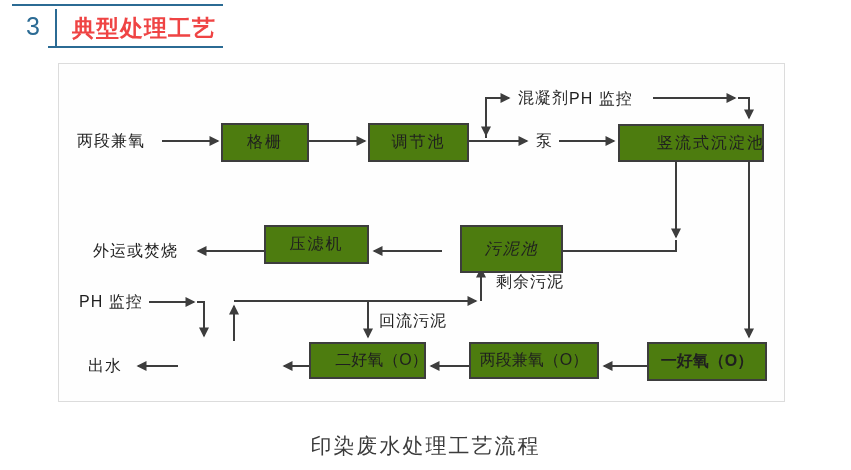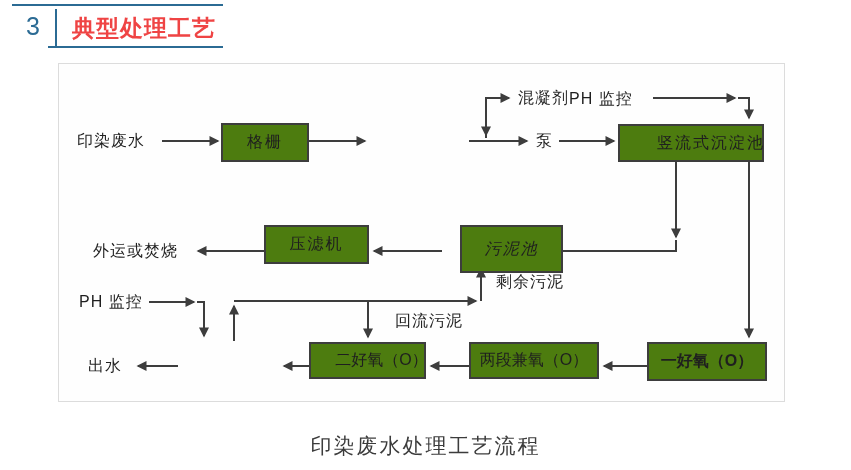--- a/index.html
+++ b/index.html
@@ -91,31 +91,32 @@
       <path d="M175 237 L417 237" marker-end="url(#ah)"></path>
       <path d="M309 237 L309 273" marker-end="url(#ah)"></path>
       <path d="M422 237 L422 205" marker-end="url(#ah)"></path>
 
       <path d="M90 238 L135 238" marker-end="url(#ah)"></path>
       <path d="M138 238 L145 238 L145 272" marker-end="url(#ah)"></path>
     </g>
   </svg>
 
   <div class="node" style="left:162px; top:59px;  width:88px;  height:39px;">格栅</div>
+  <div class="node" style="left:309px; top:59px;  width:101px; height:39px;">调节池</div>
   <div class="node" style="left:559px; top:60px;  width:146px; height:38px;padding-left:40px;">竖流式沉淀池</div>
   <div class="node" style="left:205px; top:161px; width:105px; height:39px;">压滤机</div>
   <div class="node" style="left:401px; top:161px; width:103px; height:48px;font-style:italic;">污泥池</div>
   <div class="node" style="left:250px; top:278px; width:117px; height:37px; letter-spacing:0;padding-left:28px;">二好氧（O）</div>
   <div class="node" style="left:410px; top:278px; width:130px; height:37px; letter-spacing:0;">两段兼氧（O）</div>
   <div class="node" style="left:588px; top:278px; width:120px; height:39px; letter-spacing:0;font-weight:bold;">一好氧（O）</div>
 
-  <div class="flabel" style="left:18px;  top:67px;">印染废水</div>
+  <div class="flabel" style="left:18px;  top:67px;">两段兼氧</div>
   <div class="flabel" style="left:459px; top:24px;">混凝剂</div>
   <div class="flabel" style="left:477px; top:67px;">泵</div>
   <div class="flabel" style="left:510px; top:25px;">PH 监控</div>
   <div class="flabel" style="left:34px;  top:177px;">外运或焚烧</div>
   <div class="flabel" style="left:437px; top:208px;">剩余污泥</div>
   <div class="flabel" style="left:20px;  top:228px;">PH 监控</div>
-  <div class="flabel" style="left:320px; top:247px;margin-left:16px;">回流污泥</div>
+  <div class="flabel" style="left:320px; top:247px;">回流污泥</div>
   <div class="flabel" style="left:29px;  top:292px;">出水</div>
 </div>
 
 <div class="caption">印染废水处理工艺流程</div>
 
 </body></html>

